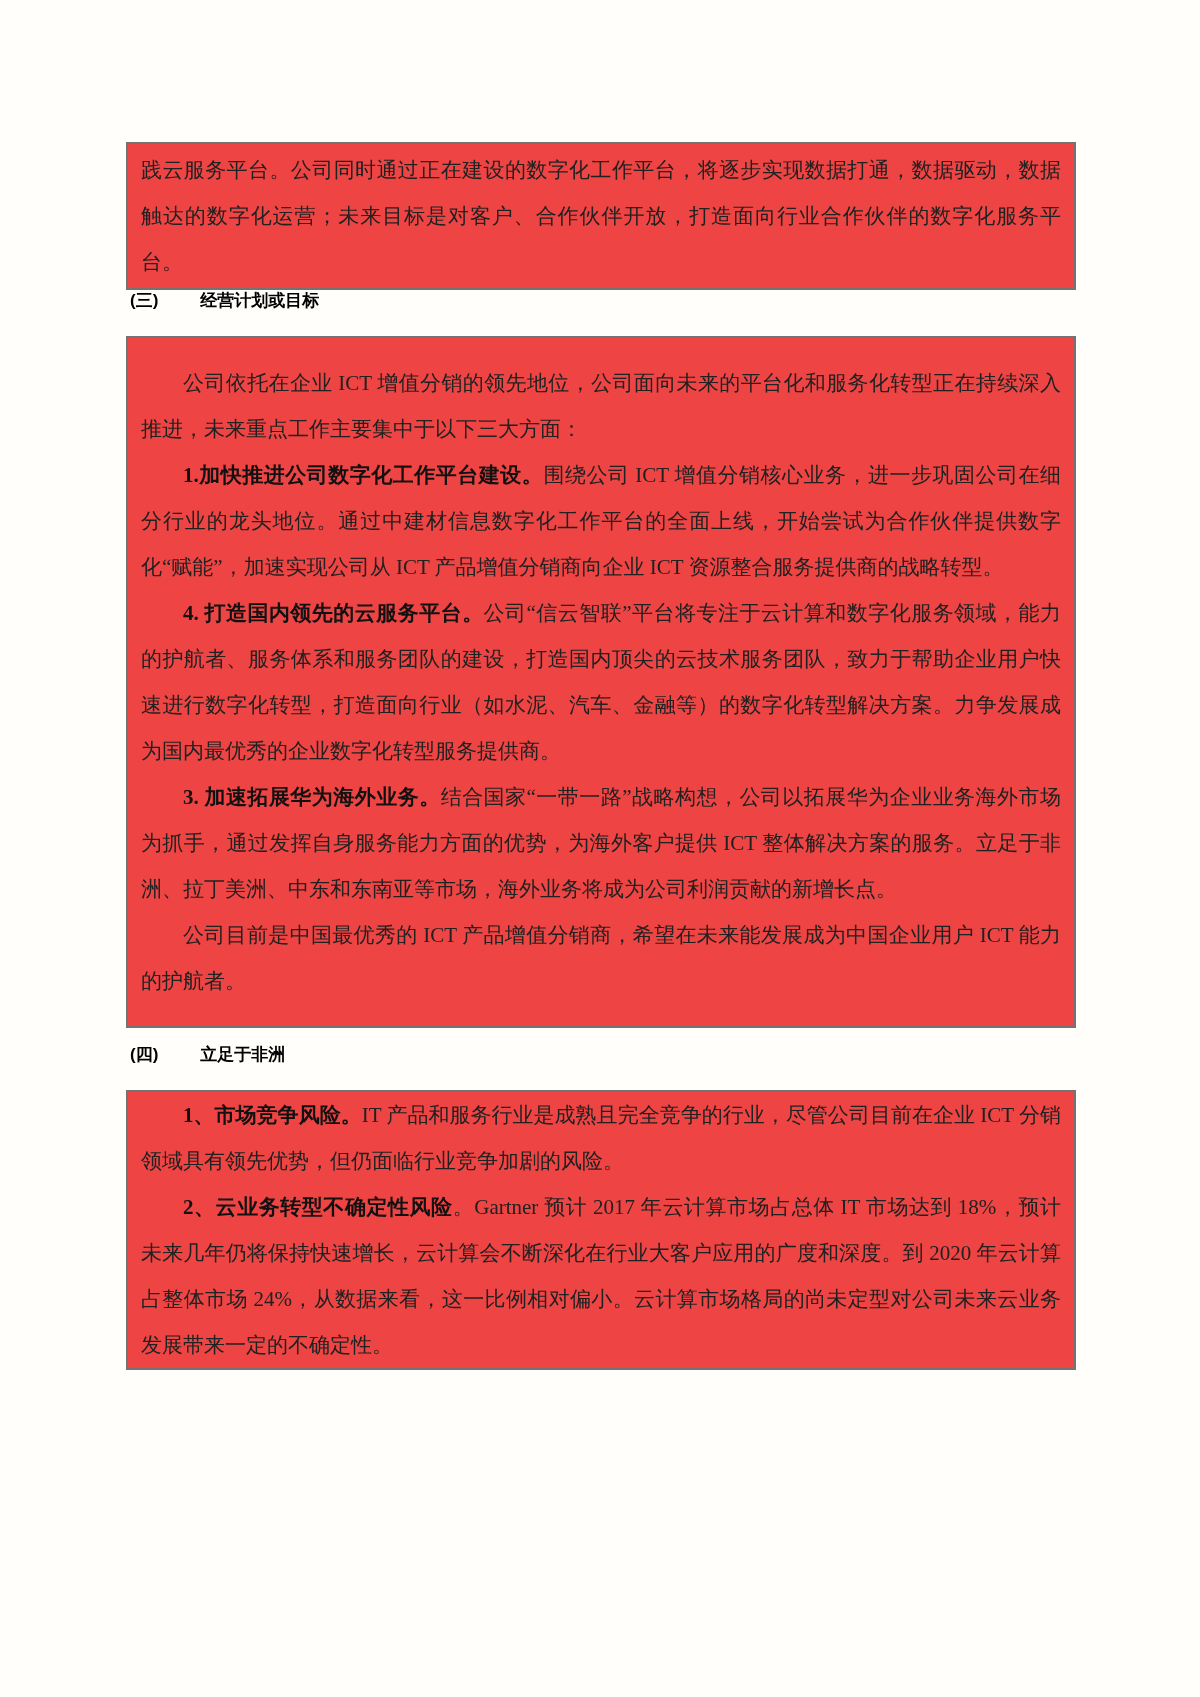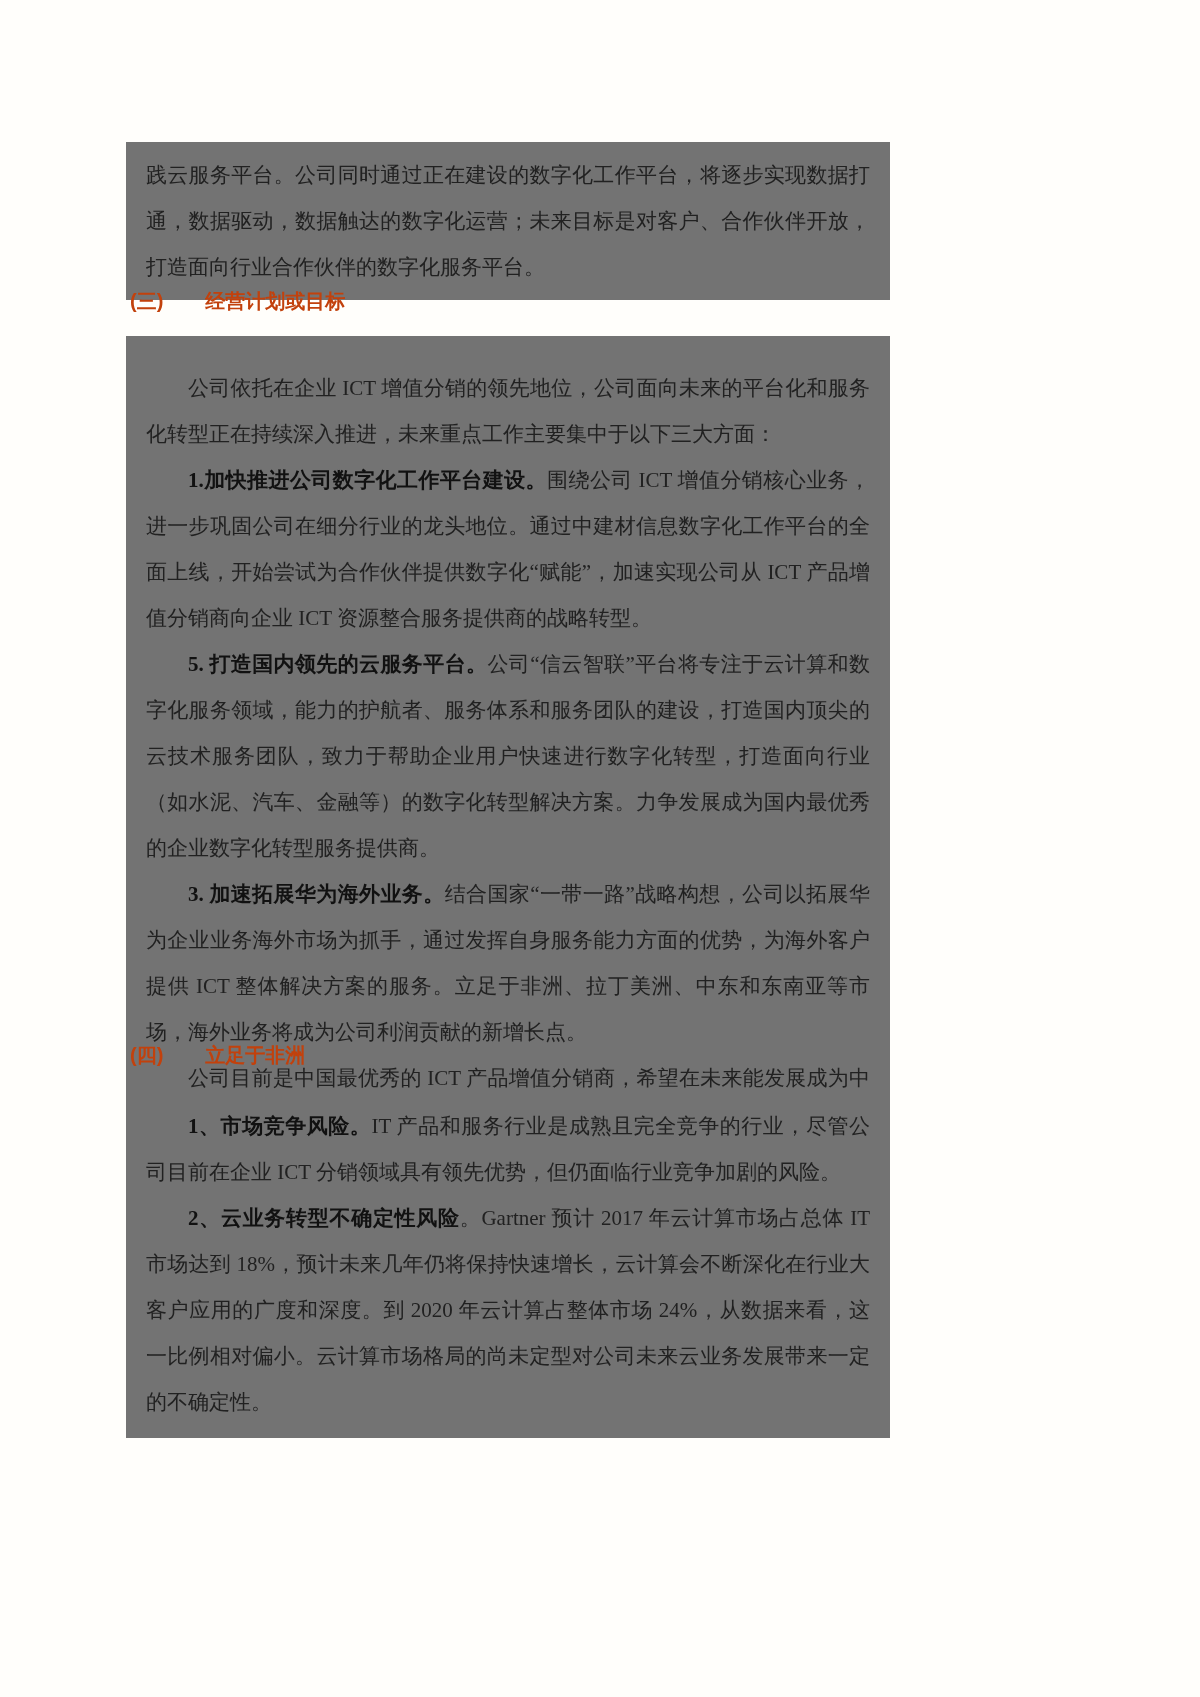--- a/index.html
+++ b/index.html
@@ -11,49 +11,49 @@
     position: relative;
     width: 1200px;
     height: 1697px;
     background: #fffefb;
     font-family: "Liberation Serif", "DejaVu Serif", serif;
     overflow: hidden;
   }
   .box {
     position: absolute;
     left: 126px;
-    width: 764px;
+    width: 950px;
     box-sizing: border-box;
-    border: 7px solid #737373;
-    background: #737373;
+    border: 2px solid #737373;
+    background: #ef4444;
   }
   .box-intro { top: 142px; padding: 3px 13px; }
   .box-plan  { top: 336px; padding: 22px 13px; }
-  .box-risk  { top: 1090px; padding: 6px 13px; }
+  .box-risk  { top: 1090px; padding: 0 13px; }
   .para {
     margin: 0;
     font-size: 21px;
     line-height: 46px;
     color: #212121;
     text-align: justify;
     text-indent: 2em;
     font-family: "Liberation Serif", "DejaVu Serif", serif;
   }
   .para.no-indent { text-indent: 0; }
   .lead {
     font-weight: bold;
     color: #111111;
     margin-top: 36px;
   }
   .heading {
     position: absolute;
     left: 130px;
-    font-size: 20px;
+    font-size: 17px;
     font-weight: bold;
-    color: #c2410c;
+    color: #000000;
     line-height: 28px;
     font-family: "Liberation Sans", "DejaVu Sans", sans-serif;
     white-space: nowrap;
   }
   .heading-plan { top: 287px; }
   .heading-risk { top: 1041px; }
   .sec-title { margin-left: 42px; }
 </style>
 </head>
 <body>
@@ -71,21 +71,21 @@
   </div>
 
   <section class="box box-plan">
     <p class="para">
       <b class="lead"></b><span>公司依托在企业 ICT 增值分销的领先地位，公司面向未来的平台化和服务化转型正在持续深入推进，未来重点工作主要集中于以下三大方面：</span>
     </p>
     <p class="para">
       <b class="lead">1.加快推进公司数字化工作平台建设。</b><span>围绕公司 ICT 增值分销核心业务，进一步巩固公司在细分行业的龙头地位。通过中建材信息数字化工作平台的全面上线，开始尝试为合作伙伴提供数字化“赋能”，加速实现公司从 ICT 产品增值分销商向企业 ICT 资源整合服务提供商的战略转型。</span>
     </p>
     <p class="para">
-      <b class="lead">5. 打造国内领先的云服务平台。</b><span>公司“信云智联”平台将专注于云计算和数字化服务领域，能力的护航者、服务体系和服务团队的建设，打造国内顶尖的云技术服务团队，致力于帮助企业用户快速进行数字化转型，打造面向行业（如水泥、汽车、金融等）的数字化转型解决方案。力争发展成为国内最优秀的企业数字化转型服务提供商。</span>
+      <b class="lead">4. 打造国内领先的云服务平台。</b><span>公司“信云智联”平台将专注于云计算和数字化服务领域，能力的护航者、服务体系和服务团队的建设，打造国内顶尖的云技术服务团队，致力于帮助企业用户快速进行数字化转型，打造面向行业（如水泥、汽车、金融等）的数字化转型解决方案。力争发展成为国内最优秀的企业数字化转型服务提供商。</span>
     </p>
     <p class="para">
       <b class="lead">3. 加速拓展华为海外业务。</b><span>结合国家“一带一路”战略构想，公司以拓展华为企业业务海外市场为抓手，通过发挥自身服务能力方面的优势，为海外客户提供 ICT 整体解决方案的服务。立足于非洲、拉丁美洲、中东和东南亚等市场，海外业务将成为公司利润贡献的新增长点。</span>
     </p>
     <p class="para">
       <b class="lead"></b><span>公司目前是中国最优秀的 ICT 产品增值分销商，希望在未来能发展成为中国企业用户 ICT 能力的护航者。</span>
     </p>
   </section>
 
   <div class="heading heading-risk">

